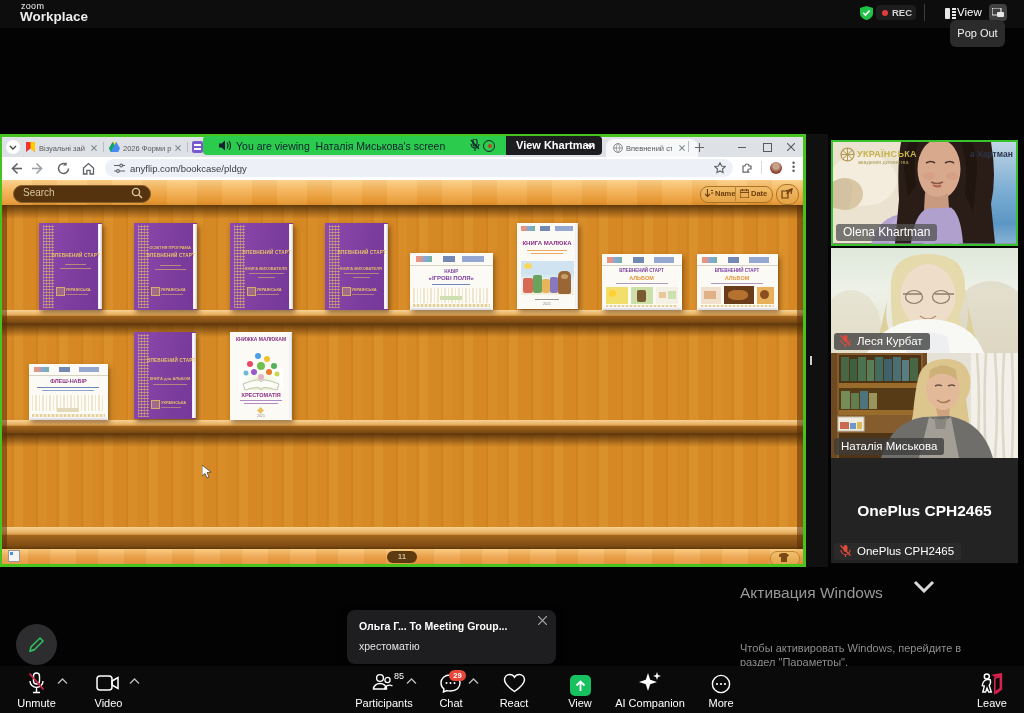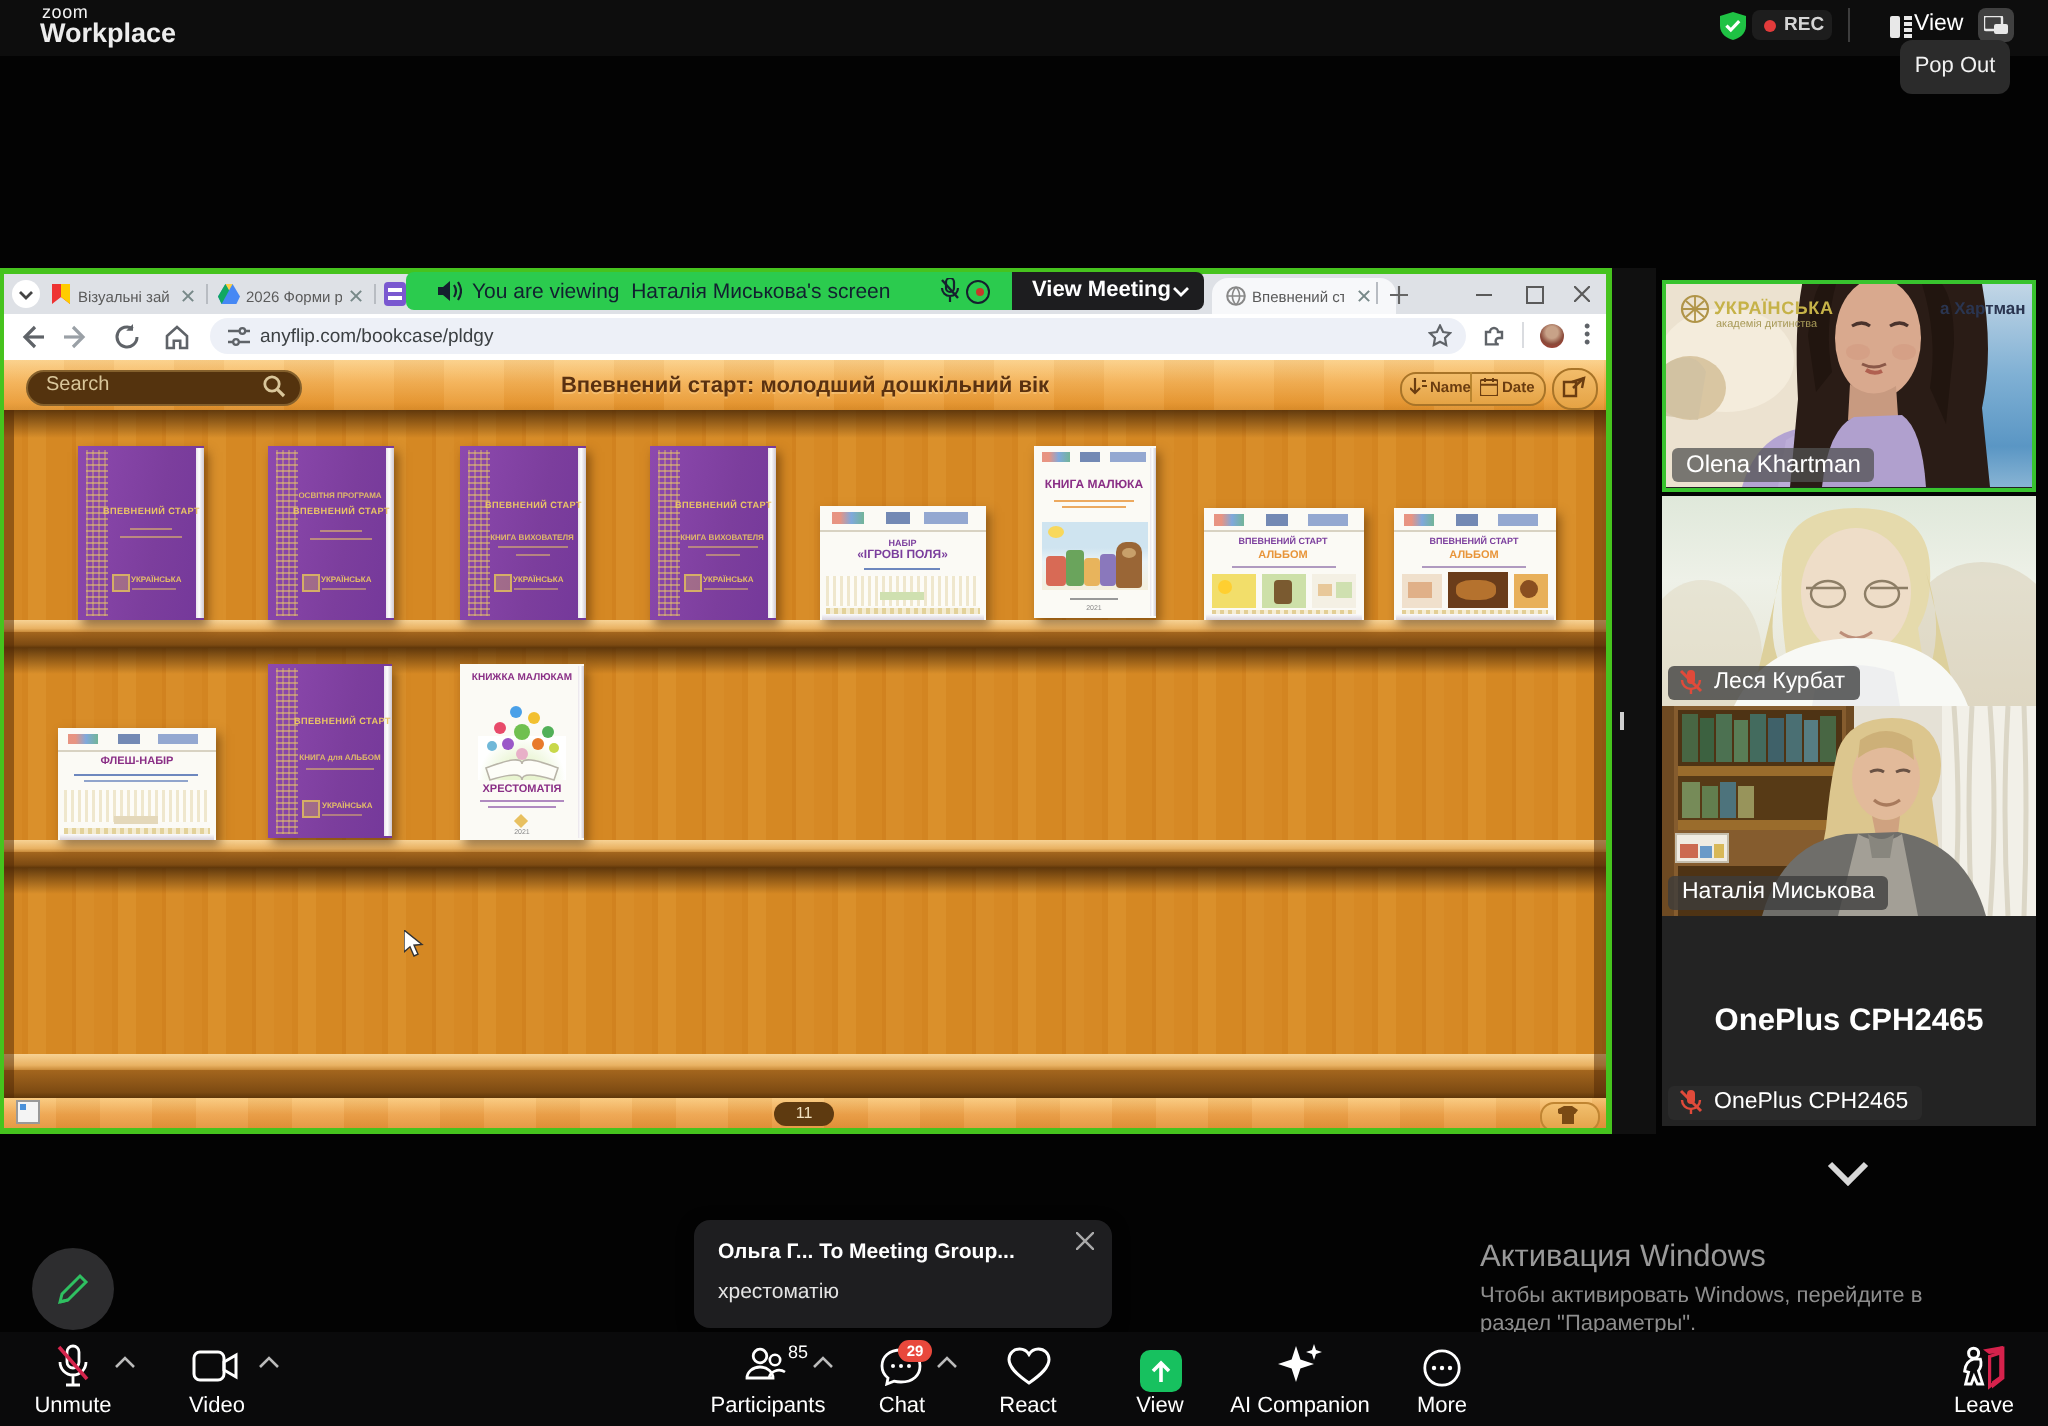--- a/index.html
+++ b/index.html
@@ -135,21 +135,20 @@
 <div class="abs" style="left:790px;top:24px;color:#5f6368;font-size:9px;letter-spacing:0;line-height:4px">•<br>•<br>•</div>
 
 <div class="abs" style="left:0;top:43px;width:801px;height:25px;background:linear-gradient(180deg,#fbd08a,#f3b055 45%,#e99a35 85%,#db8d2a)"></div>
 <div class="abs" style="left:0;top:43px;width:801px;height:25px;background:repeating-linear-gradient(90deg,rgba(255,235,190,.08) 0 30px,rgba(170,100,20,.06) 30px 55px)"></div>
 <div class="abs" style="left:11px;top:47.5px;width:136px;height:16px;background:#54330e;border:1px solid #84602c;border-radius:9px"></div>
 <div class="abs" style="left:21px;top:50px;color:#d9c69a;font-size:10px">Search</div>
 <svg class="abs" style="left:129px;top:50px" width="12" height="12" viewBox="0 0 12 12">
         <circle cx="5" cy="5" r="3.6" fill="none" stroke="#d9c69a" stroke-width="1.4"></circle>
         <path d="M7.8 7.8L11 11" stroke="#d9c69a" stroke-width="1.6"></path>
       </svg>
-<div class="abs" style="left:0;top:50px;width:801px;text-align:center;color:#5a3110;font-size:11px;font-weight:bold;text-shadow:0 1px 0 rgba(255,220,160,.4)">Впевнений старт: молодший дошкільний вік</div>
 <div class="abs" style="left:698px;top:49px;width:71px;height:15px;background:linear-gradient(180deg,#f2bc6a,#e5a344);border:1px solid #a87428;border-radius:8px"></div>
 <div class="abs" style="left:733px;top:49px;width:1px;height:15px;background:#b9852f"></div>
 <svg class="abs" style="left:703px;top:52px" width="9" height="9" viewBox="0 0 9 9">
         <path d="M2.5 0v7M0 5l2.5 2.5L5 5" stroke="#6b3d10" stroke-width="1.1" fill="none"></path>
         <path d="M6 1.5h2M6 4h2.5" stroke="#6b3d10" stroke-width="1"></path>
       </svg>
 <div class="abs" style="left:713px;top:52px;color:#6b3d10;font-size:7.5px;font-weight:bold">Name</div>
 <svg class="abs" style="left:738px;top:52px" width="9" height="9" viewBox="0 0 9 9">
         <rect x="0" y="1" width="9" height="8" rx="1" fill="none" stroke="#6b3d10" stroke-width="1.1"></rect>
         <path d="M0 3.4h9M2.5 0v2M6.5 0v2" stroke="#6b3d10" stroke-width="1"></path>
@@ -359,21 +358,21 @@
     </svg>
 <div class="abs" style="left:236px;top:139.5px;color:#122030;font-size:10.5px;font-weight:normal;z-index:31;white-space:nowrap">You are viewing&nbsp; Наталія Миськова's screen</div>
 <svg class="abs" style="left:470px;top:139px;z-index:31" width="10" height="12" viewBox="0 0 10 12">
       <rect x="3" y="0" width="4" height="7" rx="2" fill="none" stroke="#15202e" stroke-width="1.1"></rect>
       <path d="M1 5a4 4 0 0 0 8 0M5 9v3" stroke="#15202e" stroke-width="1.1" fill="none"></path>
       <path d="M1 1l8 9" stroke="#15202e" stroke-width="1.2"></path>
     </svg>
 <div class="abs" style="left:483px;top:139.5px;width:10px;height:10px;border:1.6px solid #15202e;border-radius:50%;z-index:31"></div>
 <div class="abs" style="left:487.5px;top:144px;width:4px;height:4px;background:#c83a2a;border-radius:50%;z-index:31"></div>
 <div class="abs" style="left:506px;top:135.5px;width:96px;height:19px;background:#1d1d1f;border-radius:0 4px 4px 0;z-index:30"></div>
-<div class="abs" style="left:516px;top:139px;color:#fff;font-size:11px;font-weight:bold;z-index:31">View Meeting</div>
+<div class="abs" style="left:516px;top:139px;color:#fff;font-size:11px;font-weight:bold;z-index:31">View Khartman</div>
 <svg class="abs" style="left:586px;top:143px;z-index:31" width="9" height="6" viewBox="0 0 9 6">
       <path d="M1 1l3.5 3.5L8 1" stroke="#fff" stroke-width="1.4" fill="none"></path>
     </svg>
 
 <div class="abs" style="left:806px;top:134px;width:22px;height:433px;background:#101010"></div>
 <div class="abs" style="left:810px;top:356px;width:2px;height:9px;background:#cfcfcf"></div>
 <div class="vtile" style="top:140px;height:105.5px;border:2px solid #38c32e;box-sizing:border-box">
  <svg width="183" height="101.5" viewBox="0 0 183 101.5">
   <defs>
    <linearGradient id="olsky" x1="0" y1="0" x2="0" y2="1">
@@ -506,21 +505,21 @@
 <svg class="abs" style="left:27px;top:635px" width="19" height="19" viewBox="0 0 19 19">
       <path d="M3 16l1-4L13 3l3 3-9 9z" fill="none" stroke="#2fc061" stroke-width="1.5"></path>
       <path d="M3 16l4-1" stroke="#2fc061" stroke-width="1.5"></path>
     </svg>
 <div class="abs" style="left:347px;top:610px;width:209px;height:54px;background:#1e1e20;border-radius:8px;box-shadow:0 2px 8px rgba(0,0,0,.5)"></div>
 <div class="abs" style="left:359px;top:620px;color:#fff;font-size:10.5px;font-weight:bold">Ольга Г... To Meeting Group...</div>
 <div class="abs" style="left:359px;top:640px;color:#e4e4e4;font-size:10.5px">хрестоматію</div>
 <svg class="abs" style="left:538px;top:616px" width="9" height="9" viewBox="0 0 9 9">
       <path d="M0 0l9 9M9 0l-9 9" stroke="#aaa" stroke-width="1.2"></path>
     </svg>
-<div class="abs" style="left:740px;top:620px;color:#999;font-size:15.5px">Активация Windows</div>
+<div class="abs" style="left:740px;top:584px;color:#999;font-size:15.5px">Активация Windows</div>
 <div class="abs" style="left:740px;top:642px;color:#8e8e8e;font-size:11px">Чтобы активировать Windows, перейдите в</div>
 <div class="abs" style="left:740px;top:656px;color:#8e8e8e;font-size:11px">раздел "Параметры".</div>
 
 <div class="abs" style="left:0;top:666px;width:1024px;height:47px;background:#0a0a0b"></div>
 <svg class="abs" style="left:27px;top:672px" width="19" height="22" viewBox="0 0 19 22">
       <rect x="6.5" y="1" width="6" height="11" rx="3" fill="none" stroke="#fff" stroke-width="1.4"></rect>
       <path d="M3 9a6.5 6.5 0 0 0 13 0M9.5 16v4M6 20.5h7" stroke="#fff" stroke-width="1.4" fill="none"></path>
       <path d="M2.5 1.5l14 16" stroke="#d6254d" stroke-width="1.8"></path>
     </svg>
 <div class="tlabel" style="left:0px;width:73px">Unmute</div>

